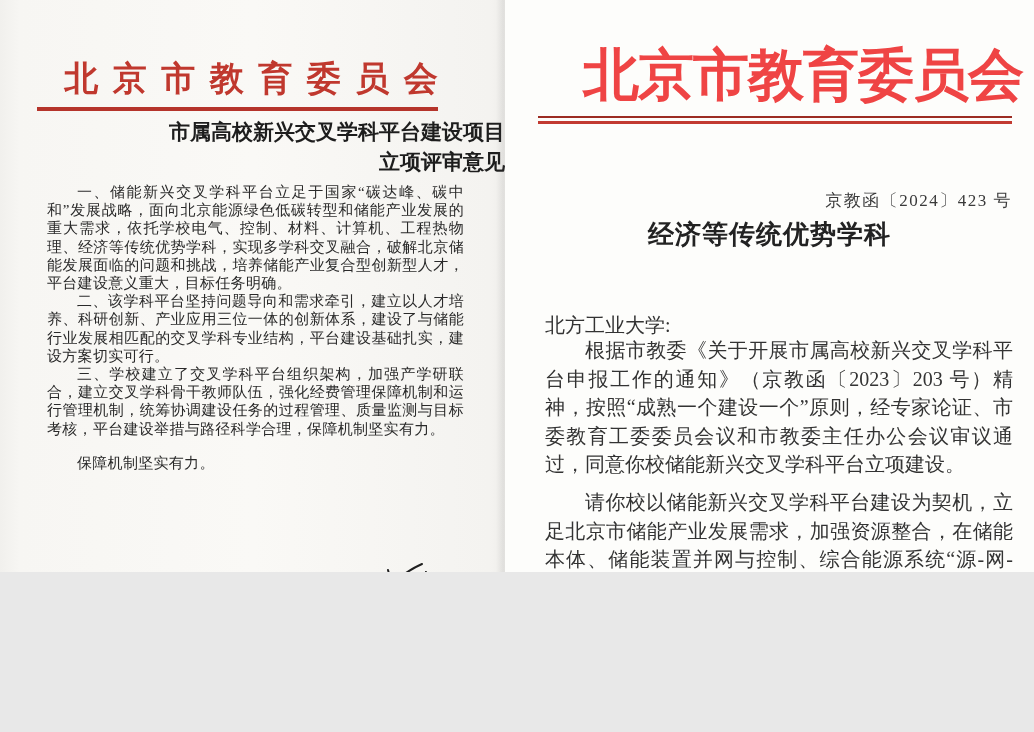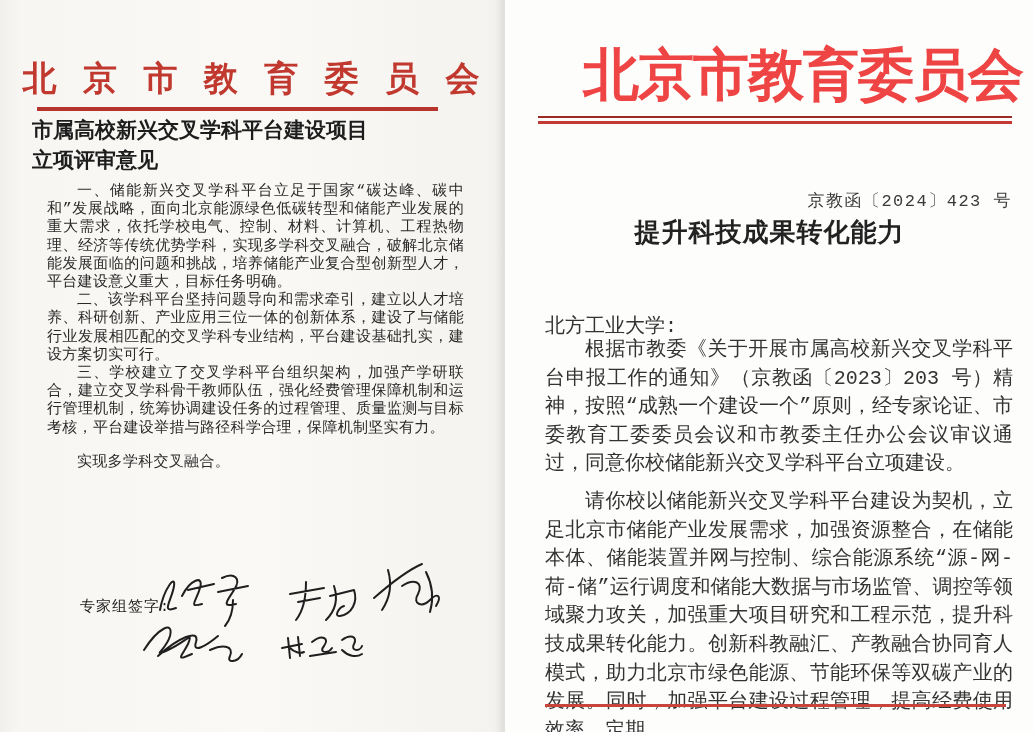--- a/index.html
+++ b/index.html
@@ -1,33 +1,33 @@
 <!DOCTYPE html>
 <html><head>
 <meta charset="utf-8">
 <style>
   html,body{margin:0;padding:0;background:#e8e8e8;}
   .canvas{
-    position:relative;width:1034px;height:732px;overflow:hidden;
+    position:relative;width:1034px;height:572px;overflow:hidden;
     background:#fbfaf8;
-    font-family:Liberation Mono, monospace;
+    font-family:Liberation Serif, serif;
   }
   
   .page-left{
     position:absolute;left:0;top:0;width:505px;height:732px;
     background:linear-gradient(90deg,#f1f0ed 0%,#f7f6f3 4%,#faf9f6 50%,#f4f3f0 97%,#eeedea 100%);
   }
   .l-agency{
     position:absolute;top:56px;left:0;width:100%;text-align:center;
     font-size:34px;font-weight:bold;color:#c0382e;letter-spacing:3px;white-space:nowrap;
   }
   .l-rule{position:absolute;top:107px;left:37px;width:401px;height:4px;background:#b5342b;}
   .l-title{
-    position:absolute;top:117px;left:0;width:100%;text-align:left;
-    font-size:21px;font-weight:bold;color:#1d1d1d;line-height:30px;margin-left:32px;
+    position:absolute;top:117px;left:0;width:100%;text-align:right;
+    font-size:21px;font-weight:bold;color:#1d1d1d;line-height:30px;
   }
   .l-body{
     position:absolute;top:183px;left:47px;width:417px;
     font-size:15px;line-height:18.2px;color:#2a2a2a;text-align:justify;
     letter-spacing:0.3px;
   }
   .l-body p{margin:0;text-indent:2em;}
   .l-body p.gap{margin-top:16px;}
   .l-sig-label{position:absolute;top:597px;left:80px;font-size:15px;color:#1f1f1f;letter-spacing:1px;}
   .l-sigs{position:absolute;left:130px;top:550px;width:330px;height:130px;}
@@ -77,21 +77,21 @@
     <div class="l-agency">北 京 市 教 育 委 员 会</div>
     <div class="l-rule"></div>
     <div class="l-title">
       <div>市属高校新兴交叉学科平台建设项目</div>
       <div>立项评审意见</div>
     </div>
     <div class="l-body">
       <p>一、储能新兴交叉学科平台立足于国家“碳达峰、碳中和”发展战略，面向北京能源绿色低碳转型和储能产业发展的重大需求，依托学校电气、控制、材料、计算机、工程热物理、经济等传统优势学科，实现多学科交叉融合，破解北京储能发展面临的问题和挑战，培养储能产业复合型创新型人才，平台建设意义重大，目标任务明确。</p>
       <p>二、该学科平台坚持问题导向和需求牵引，建立以人才培养、科研创新、产业应用三位一体的创新体系，建设了与储能行业发展相匹配的交叉学科专业结构，平台建设基础扎实，建设方案切实可行。</p>
       <p>三、学校建立了交叉学科平台组织架构，加强产学研联合，建立交叉学科骨干教师队伍，强化经费管理保障机制和运行管理机制，统筹协调建设任务的过程管理、质量监测与目标考核，平台建设举措与路径科学合理，保障机制坚实有力。</p>
-      <p class="gap">实现多学科交叉融合。</p>
+      <p class="gap">保障机制坚实有力。</p>
     </div>
     <div class="l-sig-label">专家组签字:</div>
     <svg class="l-sigs" viewBox="0 0 330 130">
 
       <path d="M30,60 C34,38 46,24 44,36 C42,50 30,64 46,58 M52,46 C60,30 74,24 70,38 C66,52 58,58 72,54 M58,40 L84,34 M92,28 C104,22 112,28 104,40 C98,50 90,58 106,54 M88,42 L118,36 M103,50 C103,60 100,70 95,76"></path>
 
       <path d="M14,100 C28,78 44,70 40,86 C36,100 20,108 38,100 C56,92 64,80 58,94 C52,106 44,112 62,104 M28,106 C48,88 70,78 66,92 C62,104 76,96 88,86 M80,100 C94,94 104,96 100,106 C96,114 108,112 112,104"></path>
 
       <path d="M160,44 L194,38 M176,32 C176,46 174,60 166,70 M168,52 L190,48 M204,36 C208,48 206,60 196,70 M200,46 L224,40 C228,52 222,64 210,66 C204,67 208,58 214,56"></path>
 
@@ -101,21 +101,21 @@
     </svg>
   </div>
 
   <div class="seam"></div>
 
   <div class="page-right">
     <div class="r-agency">北京市教育委员会</div>
     <div class="r-rule"></div>
     <div class="r-docnum">京教函〔2024〕423 号</div>
     <div class="r-title">
-      <div>提升科技成果转化能力</div>
+      <div>经济等传统优势学科</div>
     </div>
     <div class="r-salutation">北方工业大学:</div>
     <div class="r-body">
       <p>根据市教委《关于开展市属高校新兴交叉学科平台申报工作的通知》（京教函〔2023〕203 号）精神，按照“成熟一个建设一个”原则，经专家论证、市委教育工委委员会议和市教委主任办公会议审议通过，同意你校储能新兴交叉学科平台立项建设。</p>
       <p>请你校以储能新兴交叉学科平台建设为契机，立足北京市储能产业发展需求，加强资源整合，在储能本体、储能装置并网与控制、综合能源系统“源-网-荷-储”运行调度和储能大数据与市场监管、调控等领域聚力攻关，加强重大项目研究和工程示范，提升科技成果转化能力。创新科教融汇、产教融合协同育人模式，助力北京市绿色能源、节能环保等双碳产业的发展。同时，加强平台建设过程管理，提高经费使用效率，定期</p>
     </div>
     <div class="r-footer-rule"></div>
   </div>
 
 </div>

